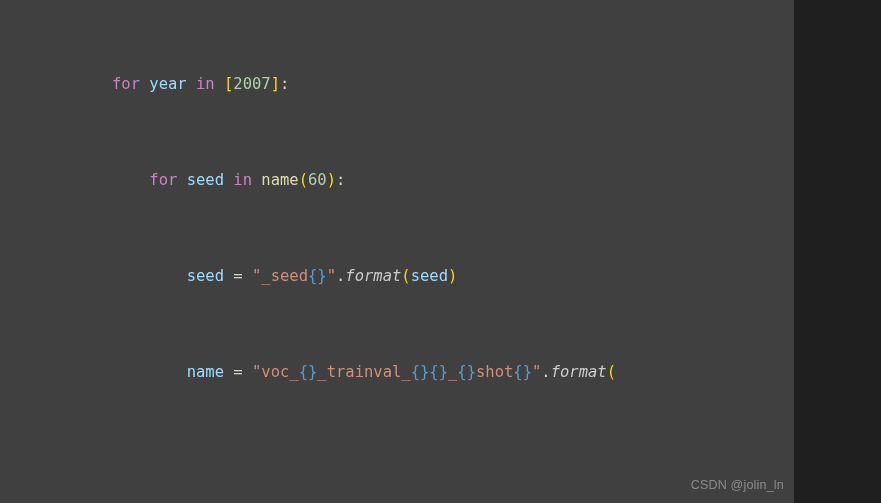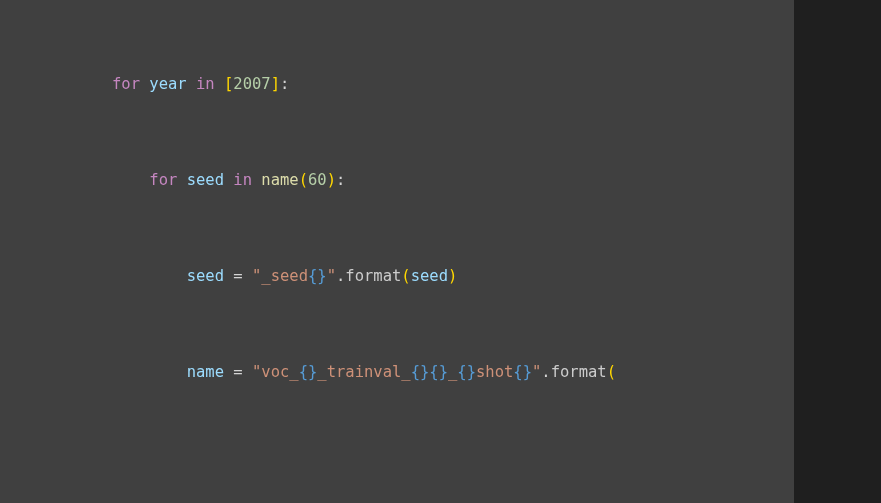--- a/index.html
+++ b/index.html
@@ -42,21 +42,21 @@
   }
   
   .t-kw   { color: #c586c0; }   
   .t-var  { color: #9cdcfe; }   
   .t-fn   { color: #dcdcaa; }   
   .t-str  { color: #ce9178; }   
   .t-ph   { color: #569cd6; }   
   .t-num  { color: #b5cea8; }   
   .t-op   { color: #d4d4d4; }   
   .t-pn   { color: #ffd700; }   
-  .t-plain{ color: #cccccc; }
+  .t-plain{ color: #cccccc; font-style: italic; }
   
   .watermark {
     position: absolute;
     right: 10px;
     bottom: 6px;
     color: #8a8a8a;
     font-family: "Liberation Sans", sans-serif;
     font-size: 12.5px;
     letter-spacing: 0.2px;
   }
@@ -119,14 +119,15 @@
     
 
     
 
     
 
     
 
   </div>
 
+  <div class="watermark">CSDN @jolin_ln</div>
 
 </div>
 
 </body></html>

